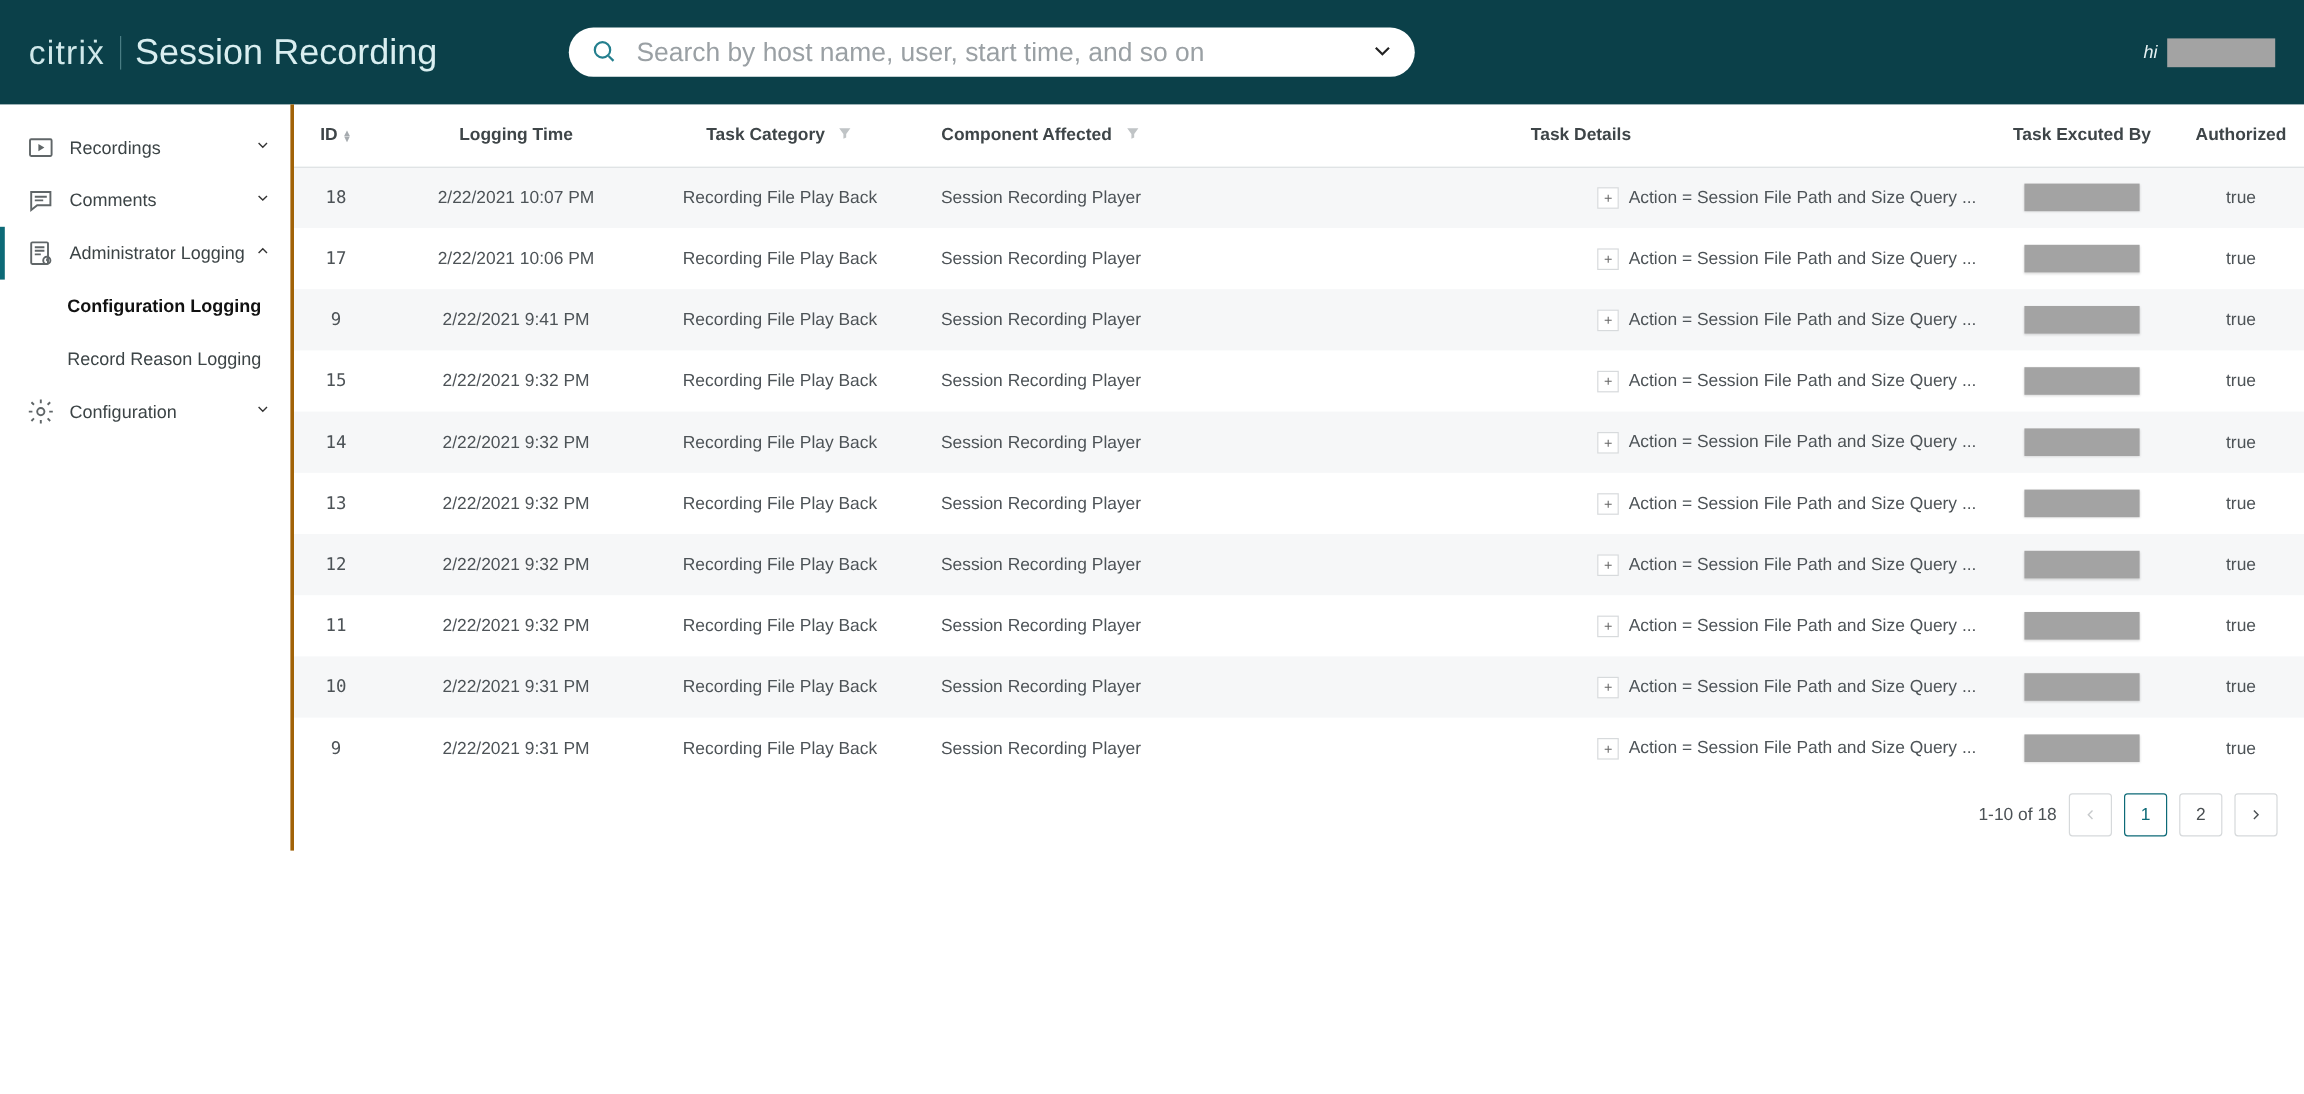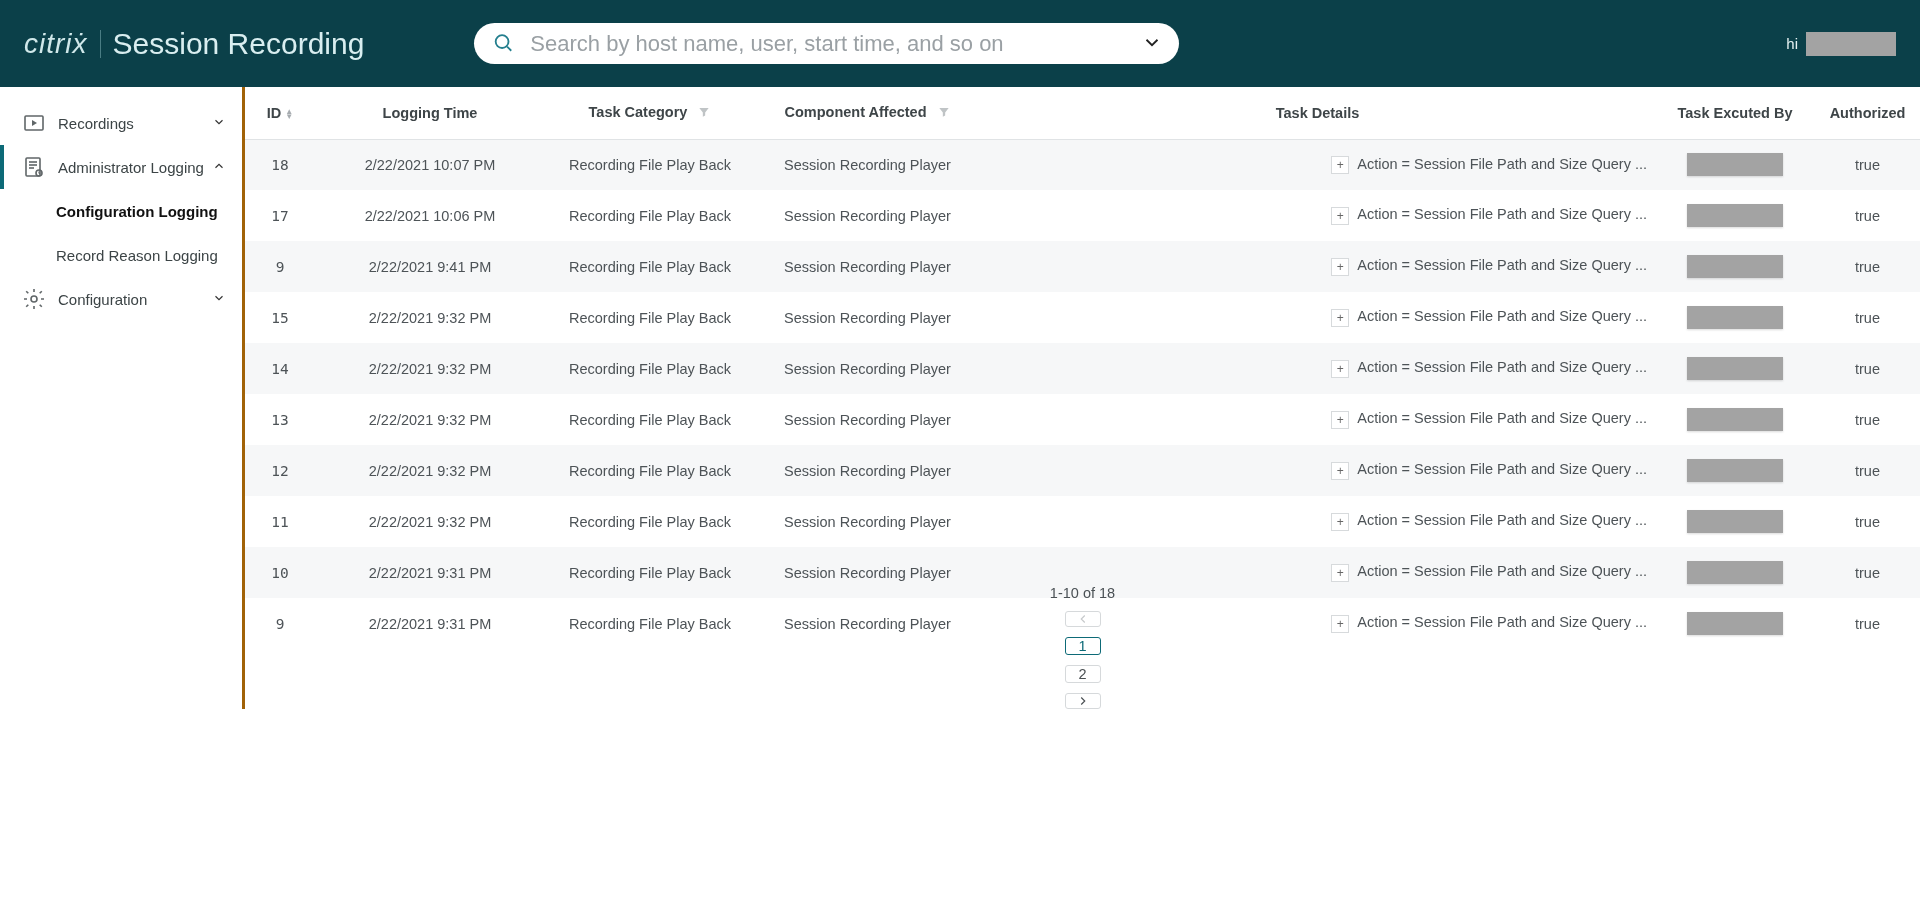--- a/index.html
+++ b/index.html
@@ -1,29 +1,29 @@
 <!DOCTYPE html>
 <html><head>
 <meta charset="utf-8">
 <style>
 * { margin:0; padding:0; box-sizing:border-box; font-family:-apple-system,BlinkMacSystemFont,'Segoe UI',Arial,sans-serif; }
 body { background:#fff; color:#333; font-size:14px; }
 
 
 .header { background:#0b4049; height:87px; display:flex; align-items:center; padding:0 24px; }
 .brand { display:flex; align-items:center; gap:12px; color:#e6f1f2; margin-right:110px; }
-.brand-logo { font-size:28px; letter-spacing:1px; color:#d0e8ea; font-weight:500;font-style:italic; }
+.brand-logo { font-size:28px; letter-spacing:1px; color:#d0e8ea; font-weight:500; }
 .brand-sep { width:1px; height:28px; background:#4a7d84; }
 .brand-app { font-size:30px; font-weight:300; color:#d9eef0; }
 .search-wrap { flex:0 0 705px; position:relative; }
 .search-input { width:100%; height:41px; border-radius:28px; border:none; padding:0 52px 0 56px; font-size:22px; color:#333; outline:none; }
 .search-input::placeholder { color:#9aa0a4; }
 .search-icon { position:absolute; left:18px; top:50%; transform:translateY(-50%); color:#247f8e; }
 .search-chev { position:absolute; right:16px; top:50%; transform:translateY(-50%); color:#222; cursor:pointer; }
-.user-area { margin-left:auto; display:flex; align-items:center; gap:8px; color:#e6f1f2; font-size:15px; }
+.user-area { margin-left:auto; display:flex; align-items:center; gap:8px; color:#e6f1f2; font-size:15px;font-style:italic; }
 .user-blur { width:90px; height:24px; background:#a3a3a3; filter:blur(0.3px); }
 
 
 .layout { display:flex; }
 .sidebar { width:245px; border-right:3px solid #a16207; padding-top:14px; }
 .nav-item { display:flex; align-items:center; height:44px; padding:0 16px 0 22px; color:#3c4446; font-size:15px; cursor:pointer; position:relative; }
 .nav-icon { width:24px; height:24px; margin-right:12px; color:#606668; flex-shrink:0; }
 .nav-chev { margin-left:auto; color:#333; }
 .nav-sub { padding-left:56px; height:44px; display:flex; align-items:center; font-size:15px; color:#3c4446; cursor:pointer;text-align:center; }
 .nav-sub.active { font-weight:600; color:#111; }
@@ -38,21 +38,21 @@
 .filter-icon { color:#c0c4c6; margin-left:10px; display:inline-block; vertical-align:middle; }
 .table tbody tr { height:51px; }
 .table tbody tr:nth-child(odd) { background:#f6f7f8; }
 .table td { text-align:center; font-size:14.5px; color:#4d5357; padding:0 8px; }
 .table td.left { text-align:right; }
 .id-cell { font-family:ui-monospace,Menlo,monospace; color:#555a5d; }
 .expand-toggle { display:inline-flex; align-items:center; justify-content:center; width:18px; height:18px; border:1px solid #d7dadc; background:#fff; font-size:12px; color:#666; margin-right:8px; cursor:pointer; vertical-align:middle; }
 .blur-cell { width:96px; height:23px; background:#a3a3a3; margin:0 auto; filter:blur(0.3px); box-shadow:0 1px 2px rgba(0,0,0,0.15); }
 
 
-.pager { height:60px; display:flex; align-items:center; justify-content:flex-end; padding:0 22px; gap:10px; color:#4b5155; font-size:14.5px;flex-direction:column; }
+.pager { height:60px; display:flex; align-items:center; justify-content:flex-end; padding:0 22px; gap:10px; color:#4b5155; font-size:14.5px; }
 .page-btn { width:36px; height:36px; border:1px solid #d6d9db; background:#fff; display:flex; align-items:center; justify-content:center; font-size:14.5px; color:#4a4f52; cursor:pointer; border-radius:3px; }
 .page-btn.current { border-color:#0d6a77; color:#0d6a77; }
 .page-btn.disabled { color:#c6c9cb; cursor:default; }
 </style>
 </head>
 <body>
 
 <div class="header">
   <div class="brand">
     <span class="brand-logo">citriẋ</span>
@@ -82,20 +82,35 @@
 <div class="layout">
   <div class="sidebar">
     <div class="nav-item">
       <span class="nav-icon">
         <svg width="24" height="24" viewBox="0 0 24 24" fill="none" stroke="currentColor" stroke-width="1.6">
             <rect x="3" y="5" width="18" height="14" rx="1"></rect>
             <polygon points="10 9 15 12 10 15" fill="currentColor" stroke="none"></polygon>
           </svg>
       </span>
       <span>Recordings</span>
+      <span class="nav-chev">
+        <svg width="14" height="14" viewBox="0 0 24 24" fill="none" stroke="currentColor" stroke-width="2">
+            <polyline points="6 9 12 15 18 9"></polyline>
+          </svg>
+      </span>
+    </div>
+    <div class="nav-item">
+      <span class="nav-icon">
+        <svg width="24" height="24" viewBox="0 0 24 24" fill="none" stroke="currentColor" stroke-width="1.6">
+            <path d="M4 5h16v11H9l-5 4V5z"></path>
+            <line x1="7" y1="9" x2="17" y2="9"></line>
+            <line x1="7" y1="12" x2="14" y2="12"></line>
+          </svg>
+      </span>
+      <span>Comments</span>
       <span class="nav-chev">
         <svg width="14" height="14" viewBox="0 0 24 24" fill="none" stroke="currentColor" stroke-width="2">
             <polyline points="6 9 12 15 18 9"></polyline>
           </svg>
       </span>
     </div>
     <div class="nav-item active-parent">
       <span class="nav-icon">
         <svg width="24" height="24" viewBox="0 0 24 24" fill="none" stroke="currentColor" stroke-width="1.6">
             <rect x="4" y="3" width="14" height="18" rx="1"></rect>

